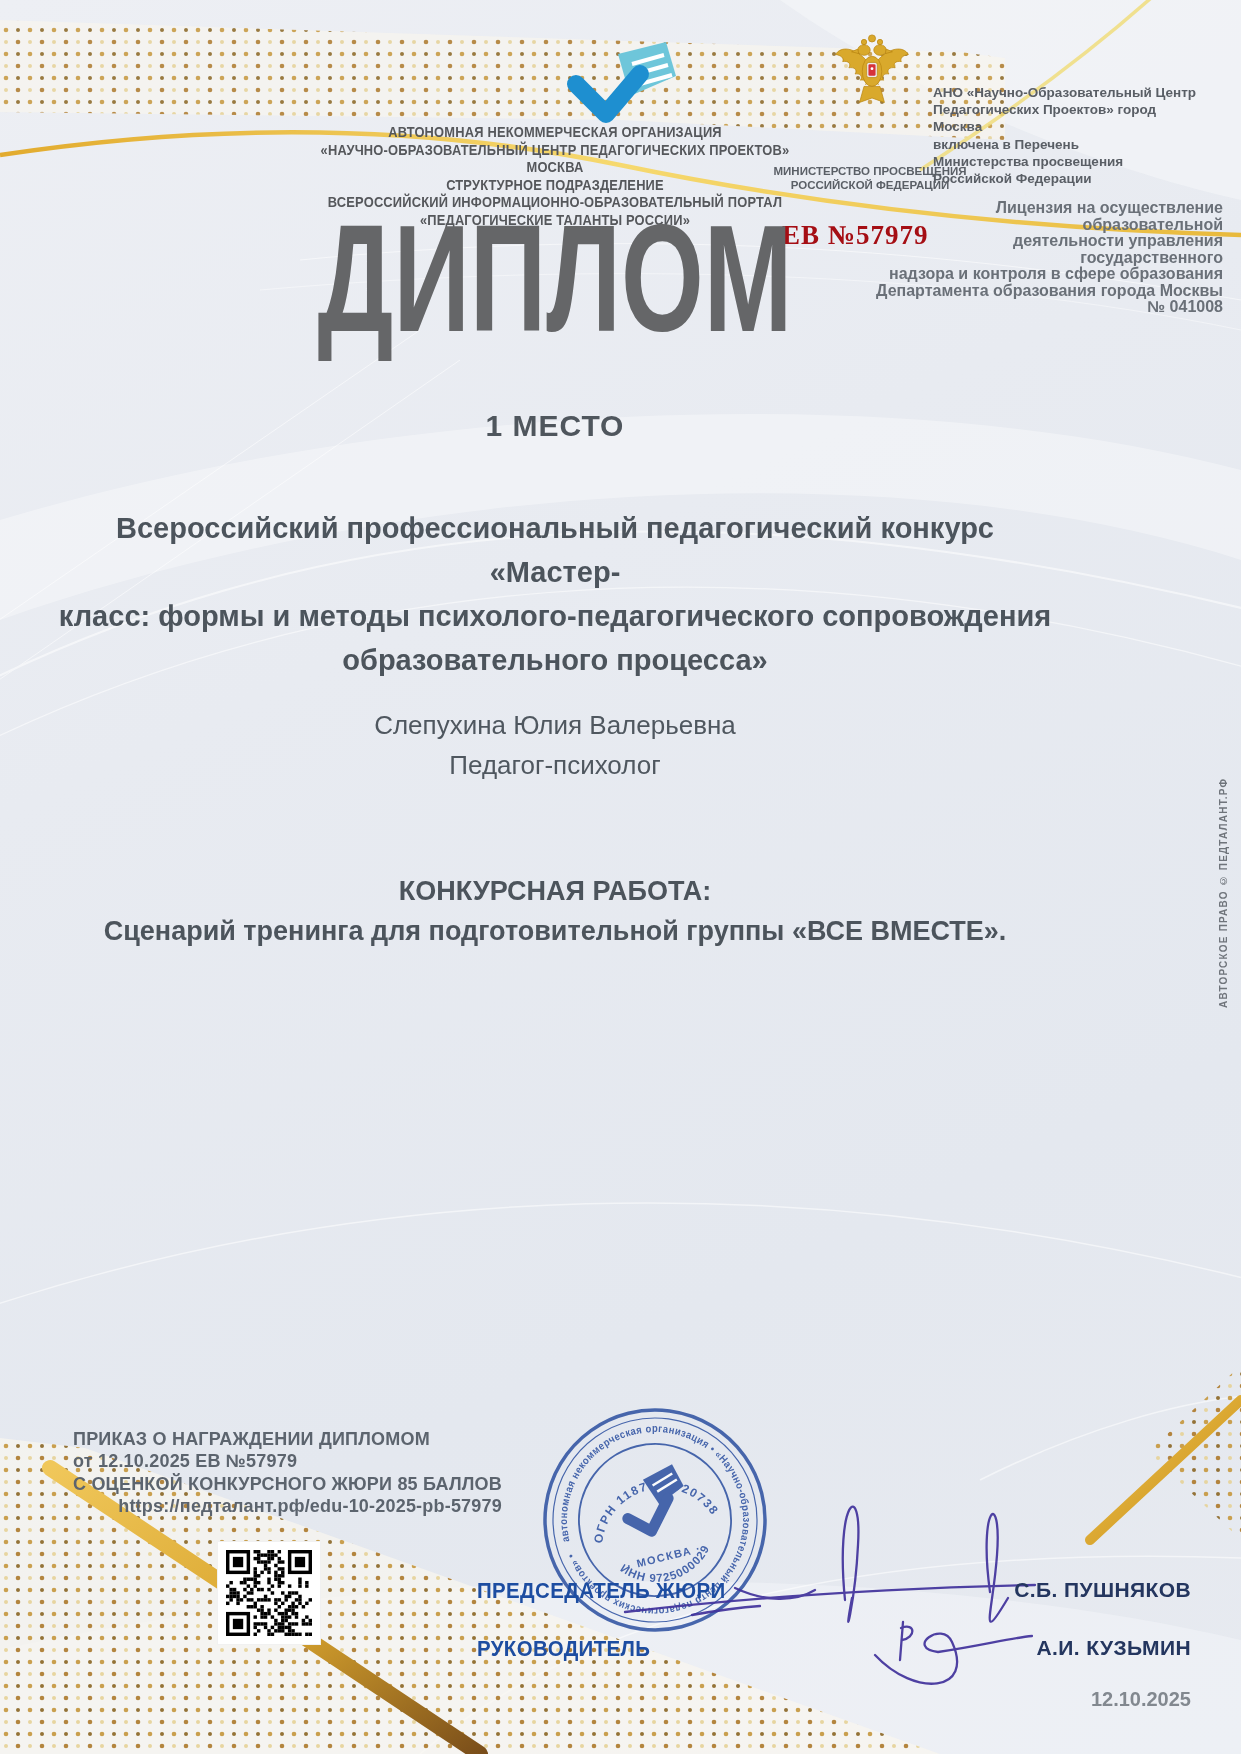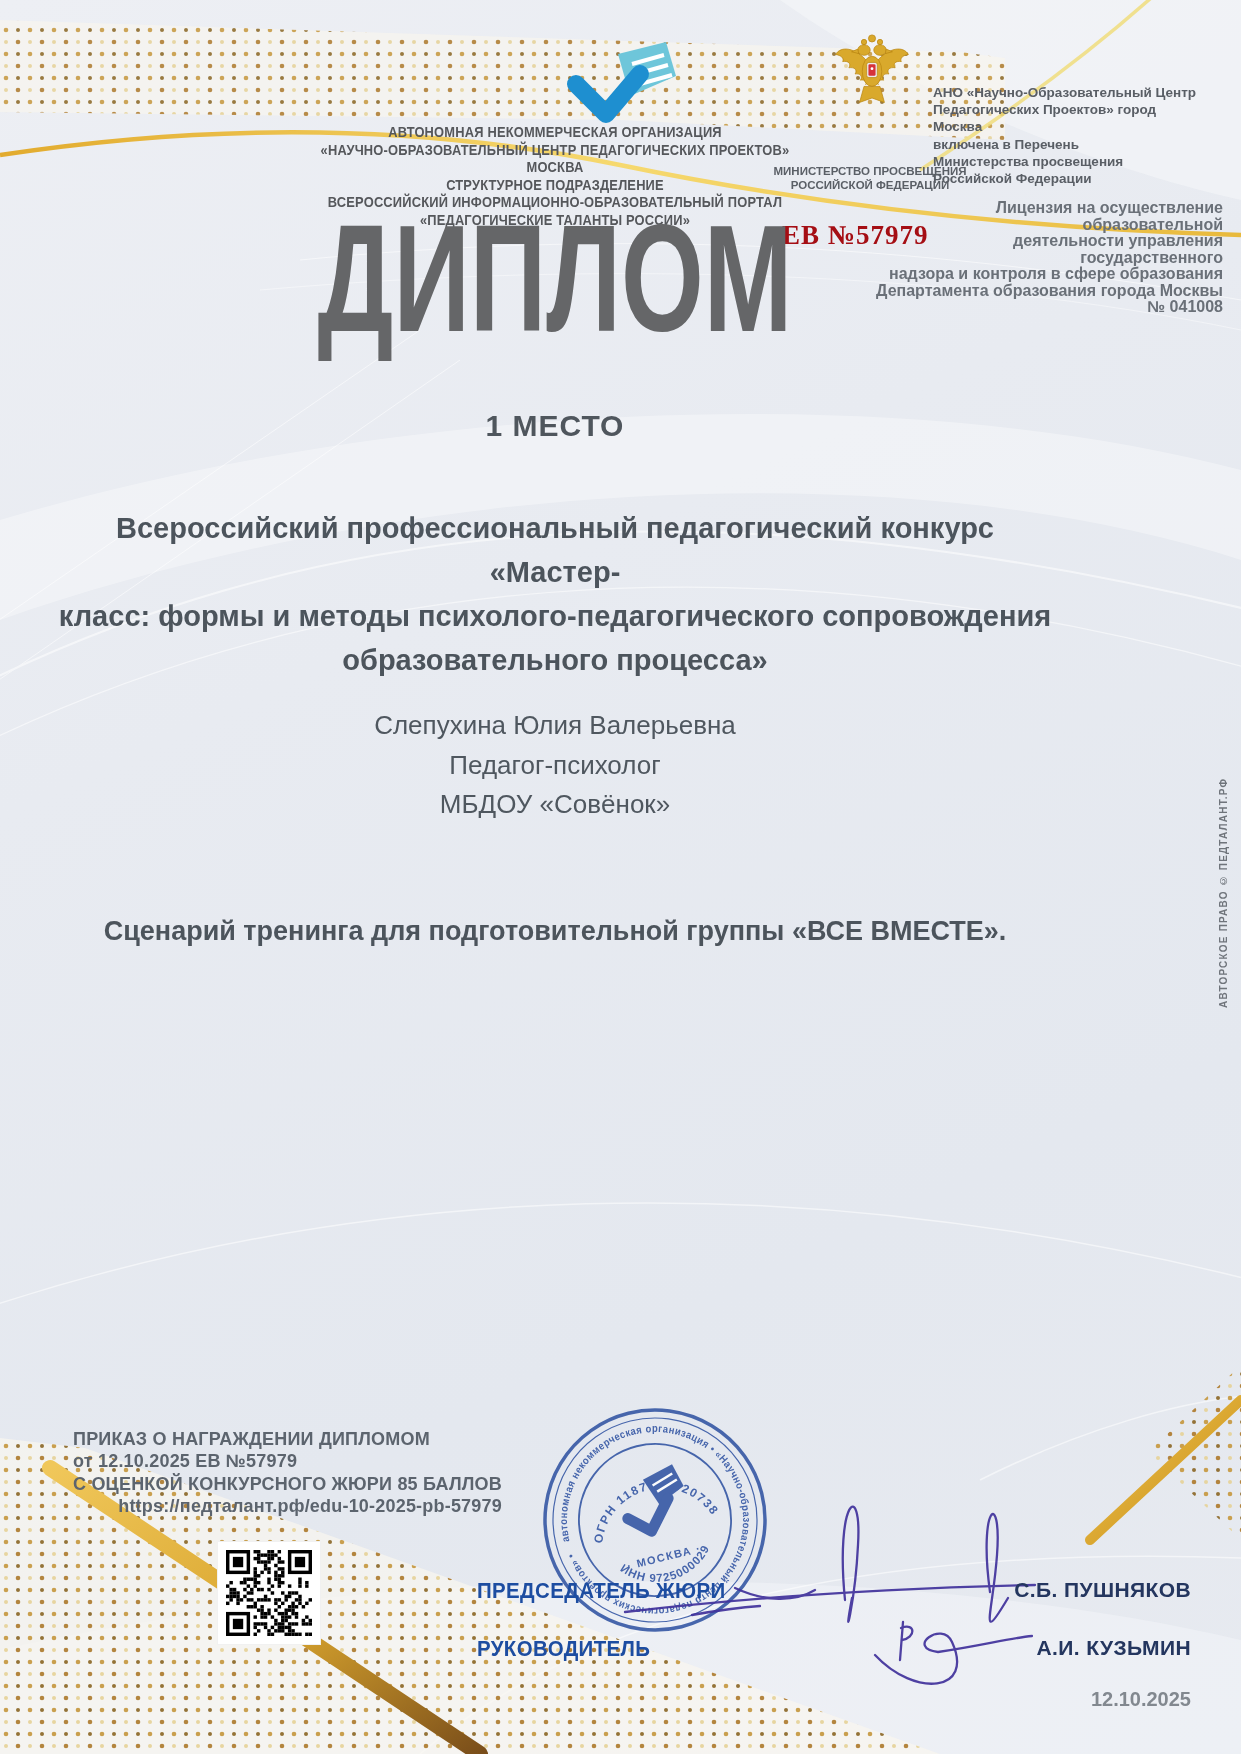--- a/index.html
+++ b/index.html
@@ -147,23 +147,23 @@
 
   <div class="abs ctr diploma-title z2">ДИПЛОМ</div>
   <div class="abs ctr place z2">1 МЕСТО</div>
   <div class="abs competition pre z2">Всероссийский профессиональный педагогический конкурс «Мастер-
 класс: формы и методы психолого-педагогического сопровождения
 образовательного процесса»</div>
 
   <div class="abs ctr awardee z2">
     <div>Слепухина Юлия Валерьевна</div>
     <div>Педагог-психолог</div>
-    <div>МБДОУ «Совёнок»</div>
   </div>
 
+  <div class="abs ctr work-label z2">КОНКУРСНАЯ РАБОТА:</div>
   <div class="abs ctr work-title z2">Сценарий тренинга для подготовительной группы «ВСЕ ВМЕСТЕ».</div>
 
   <div class="abs copyright-v z2">АВТОРСКОЕ ПРАВО ©  ПЕДТАЛАНТ.РФ</div>
 
   <div class="abs order-block z2">
     <div>ПРИКАЗ О НАГРАЖДЕНИИ ДИПЛОМОМ</div>
     <div>от 12.10.2025 ЕВ №57979</div>
     <div>С ОЦЕНКОЙ КОНКУРСНОГО ЖЮРИ 85 БАЛЛОВ</div>
     <div class="lnk">https://педталант.рф/edu-10-2025-pb-57979</div>
   </div>

